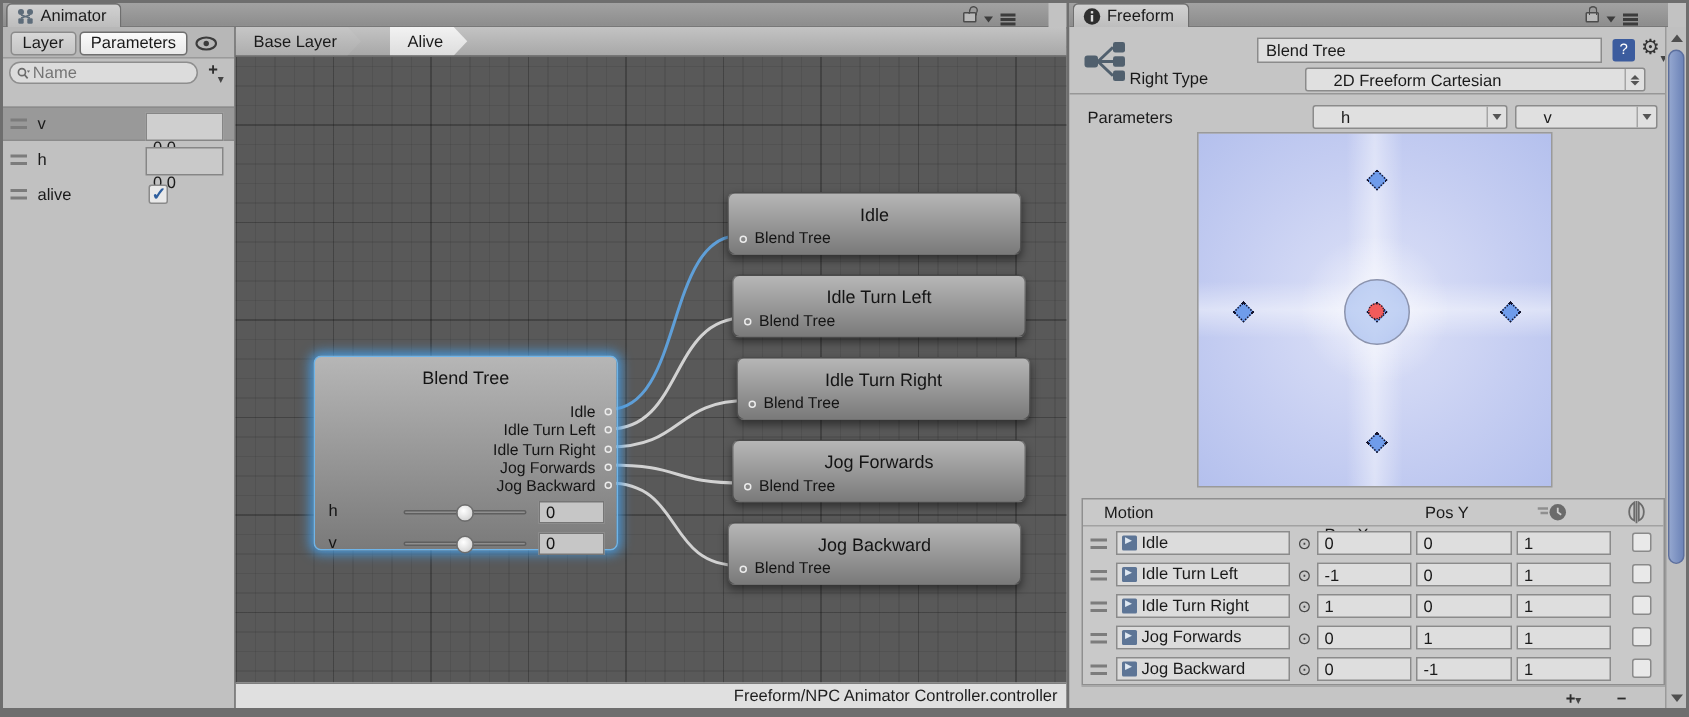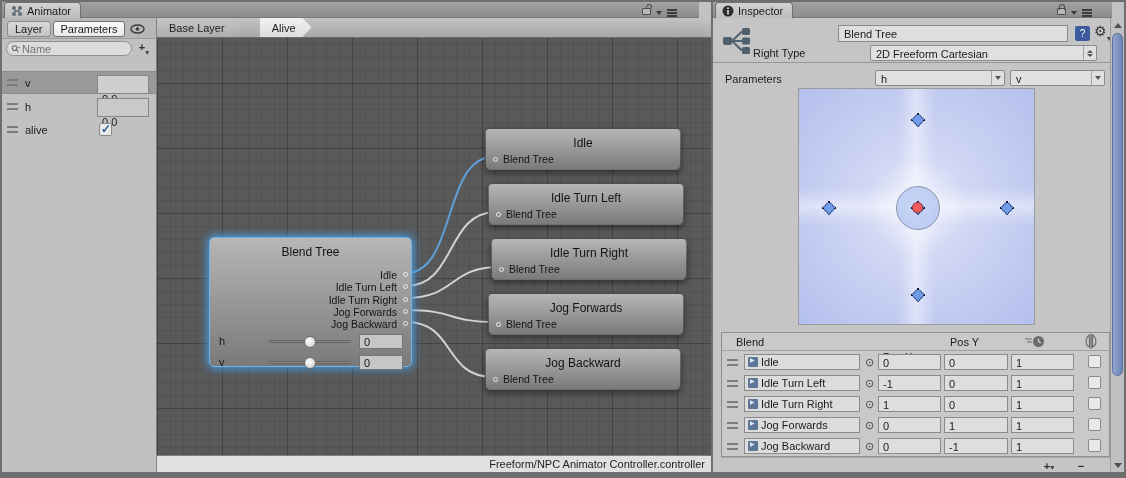--- a/index.html
+++ b/index.html
@@ -117,21 +117,21 @@
                 border:1px solid #8b8b8b; padding:2px 0 0 5px; }
   .help-icon { position:absolute; left:362px; top:8px; width:15px; height:15px; background:#3c5c9e;
                border-radius:2px; color:#fff; text-align:center; font-size:10px; line-height:15px; }
   .help-icon::after { content:"?"; }
   .gear-icon { position:absolute; left:381px; top:5px; font-size:14px; color:#333; }
   .gear-icon::after { content:"⚙"; }
   .gear-sub { position:absolute; left:394px; top:16px; font-size:8px; color:#444; }
 
   .bt-label { position:absolute; left:40px; top:29px; }
   .dropdown { position:absolute; height:16px; background:#e0e0e0; border:1px solid #8b8b8b;
-              border-radius:2px; padding:2px 0 0 5px; }
+              border-radius:2px; padding:2px 0 0 18px; }
   .dd-arrow { position:absolute; right:0; top:0; bottom:0; width:13px; border-left:1px solid #a5a5a5;
               display:flex; align-items:center; justify-content:center; }
   .tri-down { width:0; height:0; border-left:3px solid transparent; border-right:3px solid transparent;
               border-top:4px solid #555; }
   .updown { display:flex; flex-direction:column; gap:1px; align-items:center; }
   .tri-up-s { width:0; height:0; border-left:3px solid transparent; border-right:3px solid transparent;
               border-bottom:3px solid #555; }
   .tri-dn-s { width:0; height:0; border-left:3px solid transparent; border-right:3px solid transparent;
               border-top:3px solid #555; }
   .blendtype-dd { left:157px; top:27px; width:227px; }
@@ -369,21 +369,21 @@
   </div>
 
   <div class="panel inspector-panel">
     <div class="tabbar">
       <div class="tab" style="left:2px;">
         <svg width="12" height="12" viewBox="0 0 12 12">
           <circle cx="6" cy="6" r="5.5" fill="#2e2e2e"></circle>
           <rect x="5.2" y="5" width="1.6" height="4.4" fill="#dcdcdc"></rect>
           <rect x="5.2" y="2.4" width="1.6" height="1.6" fill="#dcdcdc"></rect>
         </svg>
-        <span class="label">Inspector</span>
+        <span class="label">Freeform</span>
       </div>
       <div class="tab-ctrls" style="right:20px;">
         <span class="lock-icon"></span>
         <span class="caret-down"></span>
         <span class="menu-bars"></span>
       </div>
     </div>
 
     <div class="insp-body">
 
@@ -430,21 +430,21 @@
         <div class="bpoint" style="left:114px;top:26px;"></div>
         <div class="bpoint" style="left:25px;top:114px;"></div>
         <div class="bpoint" style="left:203px;top:114px;"></div>
         <div class="bpoint" style="left:114px;top:201px;"></div>
         <div class="bpoint" style="left:114px;top:114px;"></div>
         <div class="red-dot"></div>
       </div>
 
       <div class="motion-table">
         <div class="mt-header">
-          <span class="h-motion label">Blend</span>
+          <span class="h-motion label">Motion</span>
           <span class="h-posx label">Pos X</span>
           <span class="h-posy label">Pos Y</span>
           <span class="h-speed">
             <svg width="22" height="13" viewBox="0 0 22 13">
               <line x1="0" y1="4" x2="7" y2="4" stroke="#8f8f8f" stroke-width="1.6"></line>
               <line x1="2" y1="7" x2="7" y2="7" stroke="#8f8f8f" stroke-width="1.6"></line>
               <circle cx="13.5" cy="6.5" r="5.5" fill="#6b6b6b"></circle>
               <path d="M13.5 3.5 v3 l2.3 1.6" stroke="#cfcfcf" stroke-width="1.2" fill="none"></path>
             </svg>
           </span>

